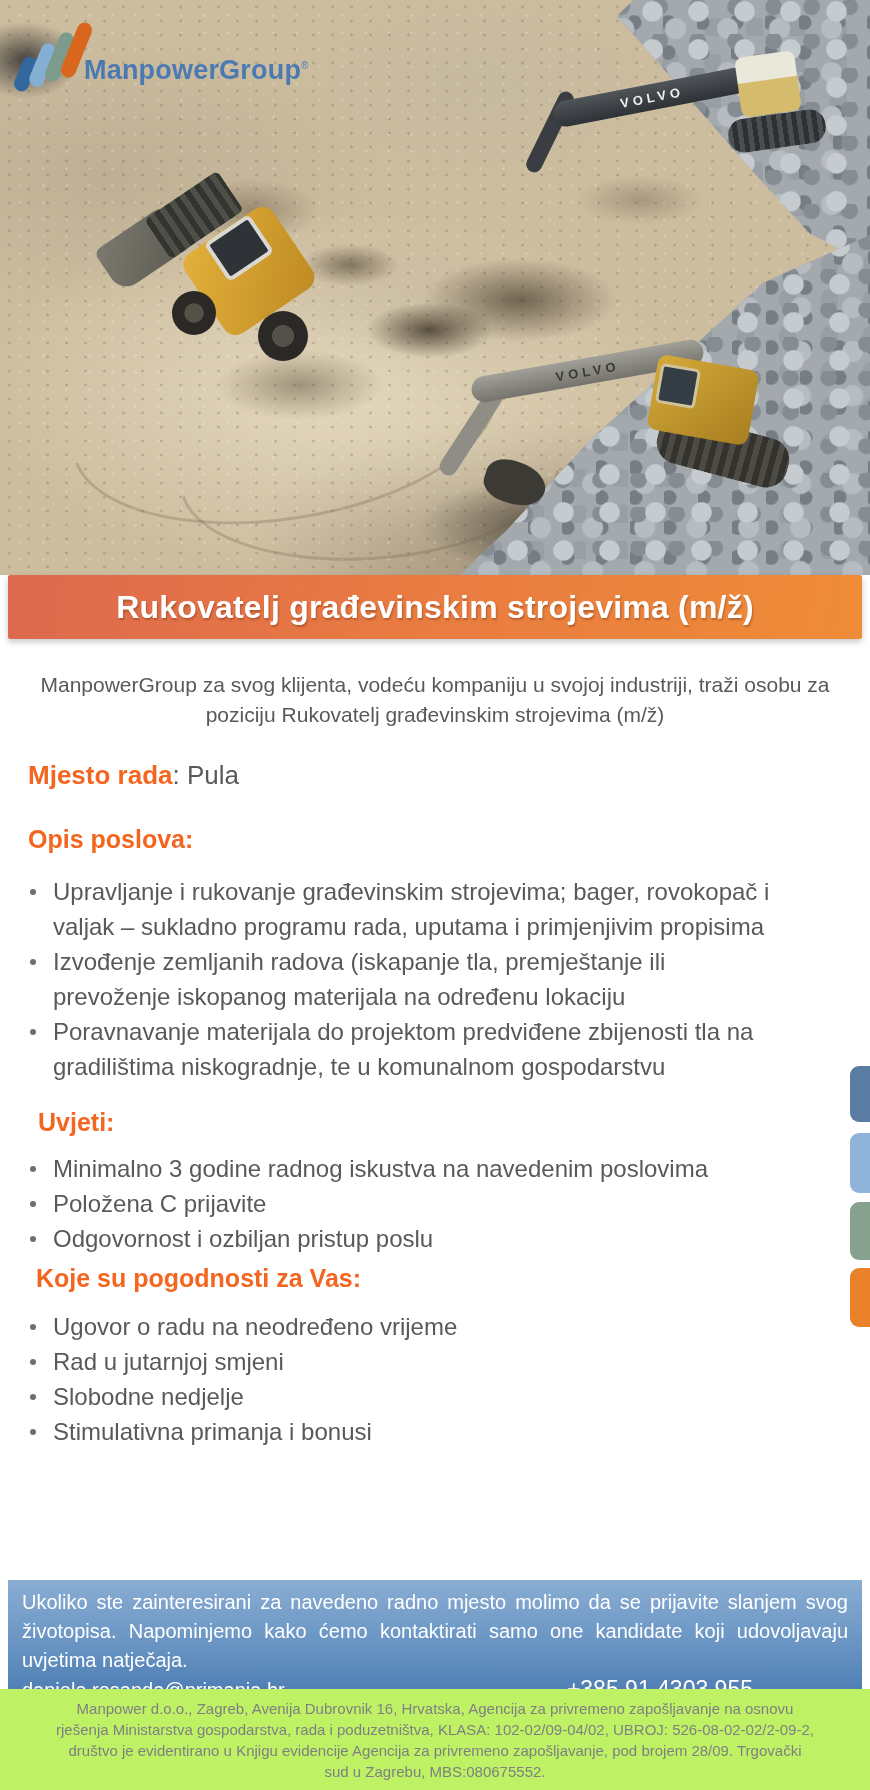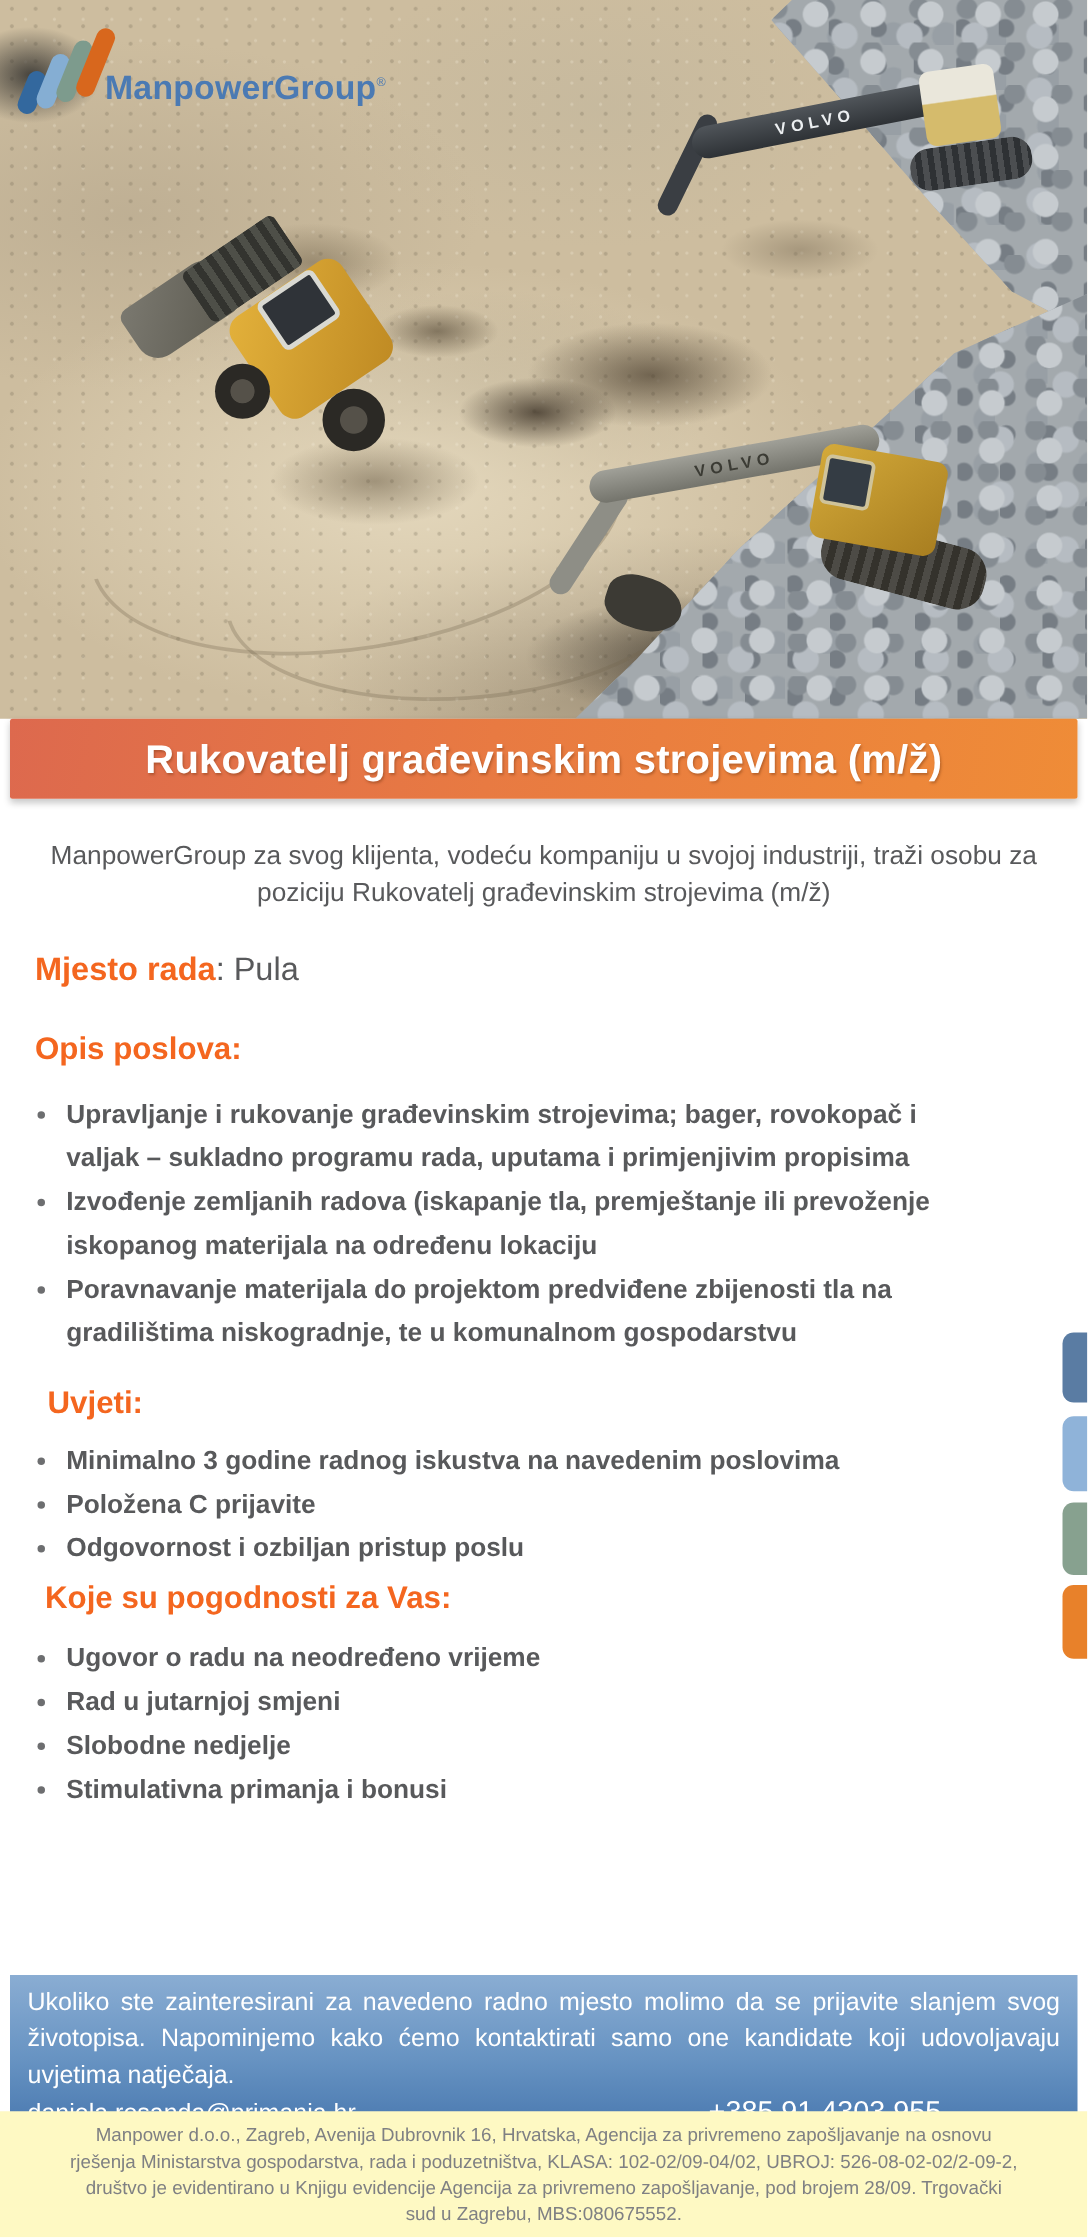--- a/index.html
+++ b/index.html
@@ -101,21 +101,21 @@
 
   
   .content { position:absolute; top:648px; left:0; right:0; color:#58595b; }
   .intro { margin:22px 30px 0; text-align:center; font-size:21px; line-height:30px; color:#58595b; }
   .location-line { margin:30px 0 0 28px; font-size:26px; }
   .loc-label { color:#f4661f; font-weight:bold; }
   .section-heading { color:#f4661f; font-size:25px; font-weight:bold; }
   .h-opis { margin:34px 0 0 28px; }
   .h-uvjeti { margin:24px 0 0 38px; }
   .h-pogodnosti { margin:8px 0 0 36px; }
-  ul.bullets { list-style:none; font-size:21px; line-height:35px;font-weight:bold; }
+  ul.bullets { list-style:none; font-size:24px; line-height:35px; }
   ul.bullets li { position:relative; padding-left:53px; }
   ul.bullets li::before { content:""; position:absolute; left:30px; top:15px; width:6px; height:6px;
     border-radius:50%; background:#6d6e70; }
   .list-opis { margin:20px 100px 0 0; }
   .list-uvjeti { margin:14px 40px 0 0; }
   .list-pogodnosti { margin:16px 40px 0 0; }
 
   
   .side-tab { position:absolute; right:0; width:20px; border-radius:9px 0 0 9px; }
   .tab1 { top:1066px; height:56px; background:#5a7ca3; }
@@ -126,21 +126,21 @@
   
   .apply-box { position:absolute; top:1563px; left:8px; right:8px; height:124px;
     background:linear-gradient(#8aadd3 0%, #6793c2 55%, #4a79b0 100%);
     border-bottom:2px solid #3f6ba0; padding:8px 14px 0;margin-top:17px; }
   .apply-text { color:#ffffff; font-size:20px; line-height:29px; text-align:justify; }
   .contact-row { display:flex; align-items:baseline; margin-top:0; }
   .apply-email { color:#ffffff; font-size:20px; line-height:29px; text-decoration:underline; cursor:pointer; }
   .apply-phone { color:#ffffff; font-size:23px; line-height:29px; margin-left:auto; margin-right:95px; }
 
   
-  .bottom-area { position:absolute; top:1689px; left:0; right:0; bottom:0; background:#fef9c3; }
+  .bottom-area { position:absolute; top:1689px; left:0; right:0; bottom:0; background:#bef264; }
   .legal { margin:9px 55px 0; text-align:center; color:#7f8083; font-size:15px; line-height:21px; }
 </style>
 </head>
 <body>
 
 <div class="page">
 
   <div class="photo">
     <div class="speckle"></div>
     <div class="patches"></div>

